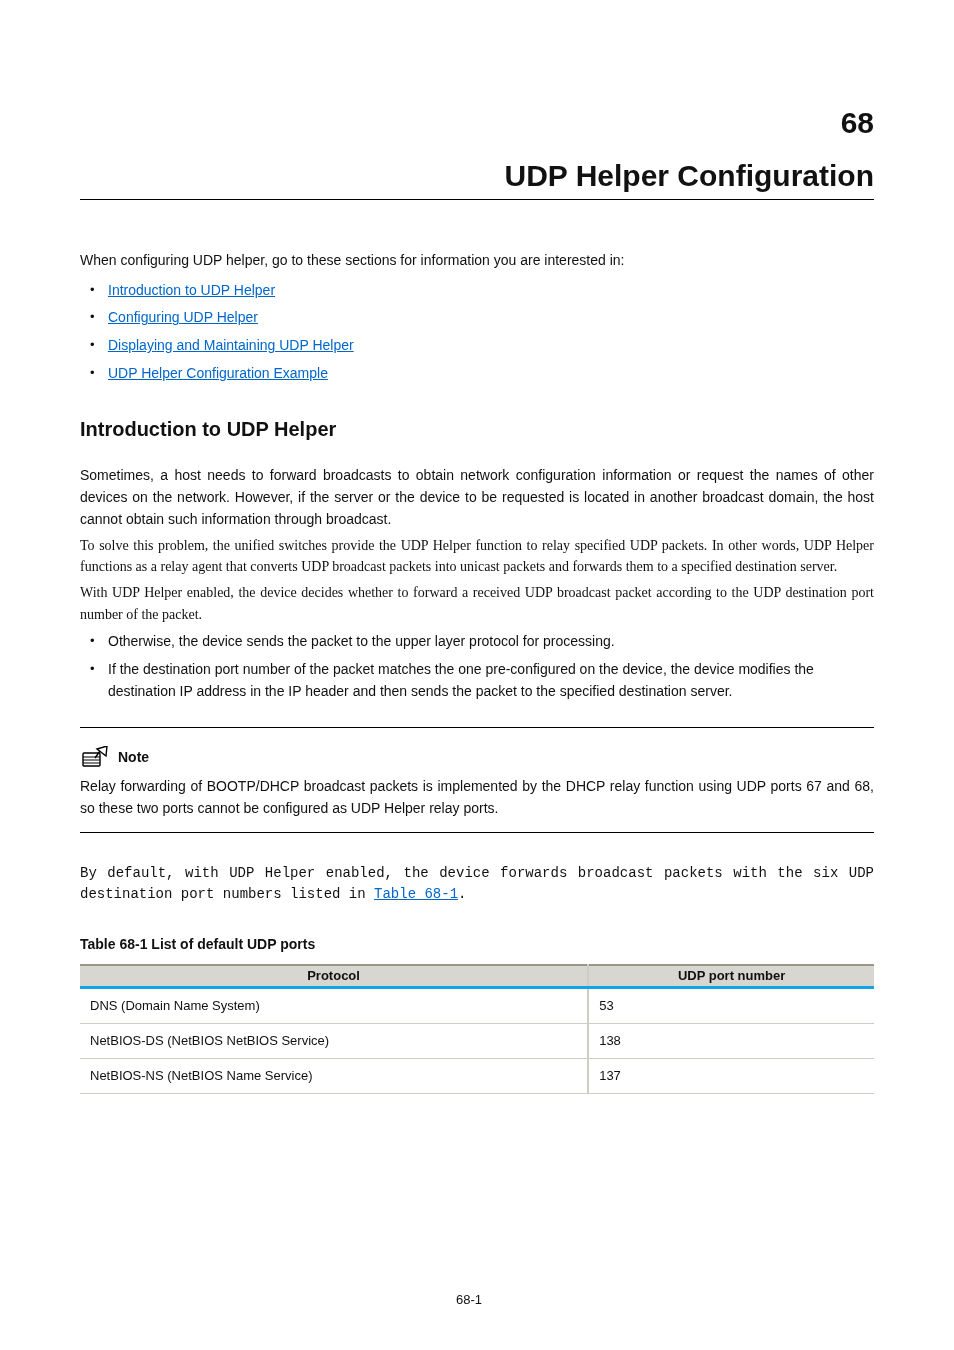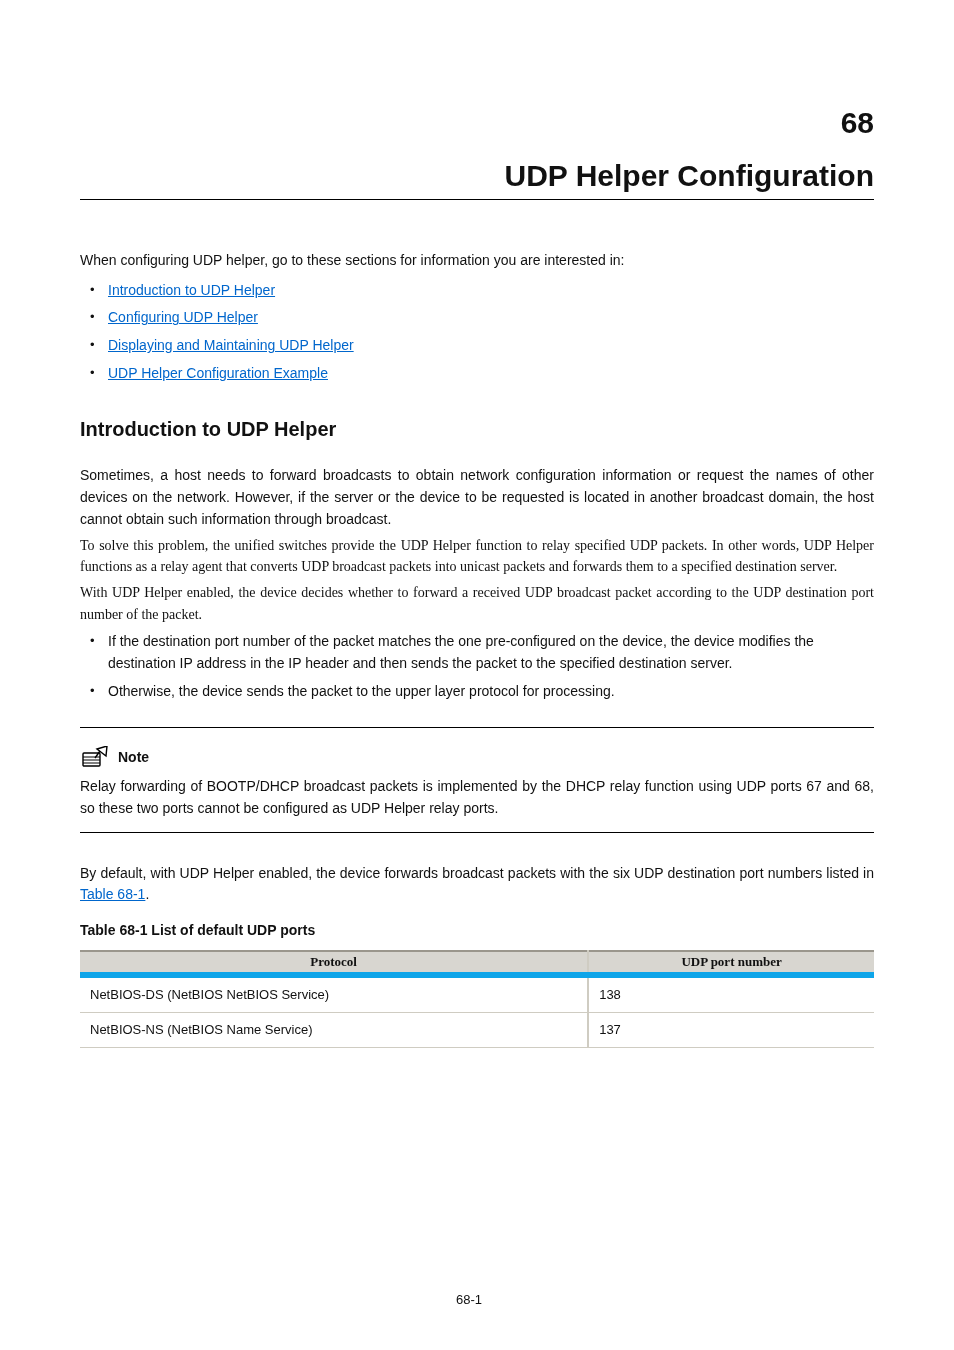--- a/index.html
+++ b/index.html
@@ -76,22 +76,21 @@
   table {
     width: 100%;
     border-collapse: collapse;
     font-size: 13px;
   }
   th {
     background: #d8d6d0;
     font-weight: bold;
     height: 18px;
     border-top: 2px solid #9a968c;
-    border-bottom: 6px solid #0ea5e9;
-    font-family: Liberation Serif, serif;
+    border-bottom: 3px solid #0ea5e9;
   }
   th:first-child, td:first-child {
     border-right: 2px solid #cfccc2;
   }
   td {
     padding: 7px 10px;
     border-bottom: 1px solid #cfccc2;
   }
   td.col-a { width: 64%; }
   td.col-b { width: 36%; }
@@ -118,58 +117,62 @@
   <li><span class="link">UDP Helper Configuration Example</span></li>
 </ul>
 
 <div class="h2">Introduction to UDP Helper</div>
 
 <p class="para">Sometimes, a host needs to forward broadcasts to obtain network configuration information or request the names of other devices on the network. However, if the server or the device to be requested is located in another broadcast domain, the host cannot obtain such information through broadcast.</p>
 <p class="para-gap">To solve this problem, the unified switches provide the UDP Helper function to relay specified UDP packets. In other words, UDP Helper functions as a relay agent that converts UDP broadcast packets into unicast packets and forwards them to a specified destination server.</p>
 <p class="para-gap">With UDP Helper enabled, the device decides whether to forward a received UDP broadcast packet according to the UDP destination port number of the packet.</p>
 
 <ul class="bullets" style="margin-top:6px; margin-bottom:6px;">
+  <li><span>Otherwise, the device sends the packet to the upper layer protocol for processing.</span></li>
   <li><span>If the destination port number of the packet matches the one pre-configured on the device, the device modifies the destination IP address in the IP header and then sends the packet to the specified destination server.</span></li>
-  <li><span>Otherwise, the device sends the packet to the upper layer protocol for processing.</span></li>
 </ul>
 
 <hr class="note-sep-top">
 <div class="note-head">
   <span class="note-icon">
     <svg width="30" height="24" viewBox="0 0 30 24">
       <rect x="3" y="7" width="17" height="13" rx="1" fill="none" stroke="#000" stroke-width="1.4"></rect>
       <line x1="3" y1="11" x2="20" y2="11" stroke="#000" stroke-width="1"></line>
       <line x1="3" y1="14" x2="20" y2="14" stroke="#000" stroke-width="1"></line>
       <line x1="3" y1="17" x2="20" y2="17" stroke="#000" stroke-width="1"></line>
       <path d="M17 3 L27 0 L26 10 Z" fill="none" stroke="#000" stroke-width="1.4"></path>
       <line x1="20" y1="5" x2="15" y2="12" stroke="#000" stroke-width="1.4"></line>
     </svg>
   </span>
   <span class="note-label">Note</span>
 </div>
 <p class="note-body">Relay forwarding of BOOTP/DHCP broadcast packets is implemented by the DHCP relay function using UDP ports 67 and 68, so these two ports cannot be configured as UDP Helper relay ports.</p>
 <hr class="note-sep-bot">
 
-<p class="para" style="margin-bottom:14px;">
+<p class="para" style="margin-bottom:28px;font-family:Liberation Mono, monospace;">
   <span>By default, with UDP Helper enabled, the device forwards broadcast packets with the six UDP destination port numbers listed in </span><span class="link">Table 68-1</span><span>.</span>
 </p>
 
 <p class="table-caption">
   <b>Table 68-1</b><span> List of default UDP ports</span>
 </p>
 
 <table>
   <thead>
     <tr>
       <th class="col-a">Protocol</th>
       <th class="col-b">UDP port number</th>
     </tr>
   </thead>
   <tbody>
     <tr>
+      <td class="col-a">DNS (Domain Name System)</td>
+      <td class="col-b">53</td>
+    </tr>
+    <tr>
       <td class="col-a">NetBIOS-DS (NetBIOS NetBIOS Service)</td>
       <td class="col-b">138</td>
     </tr>
     <tr>
       <td class="col-a">NetBIOS-NS (NetBIOS Name Service)</td>
       <td class="col-b">137</td>
     </tr>
   </tbody>
 </table>
 

